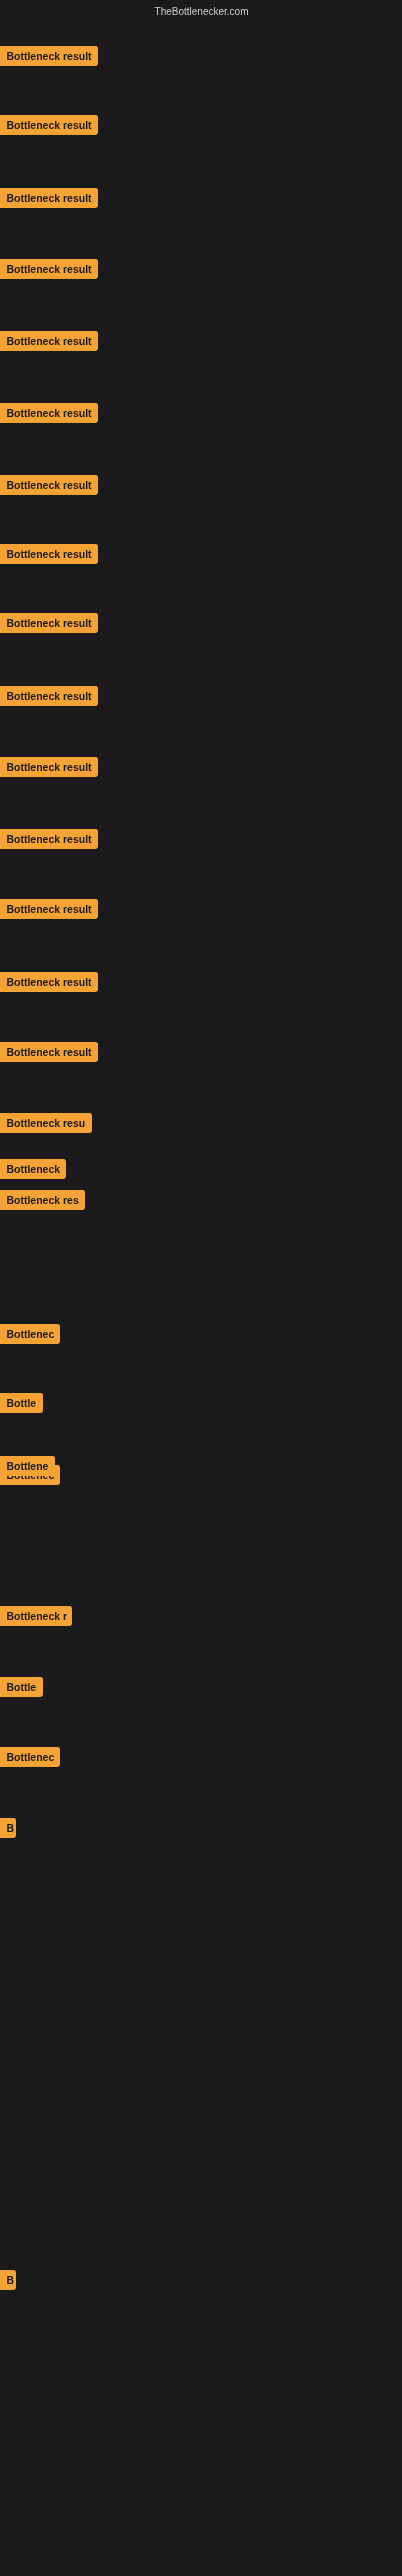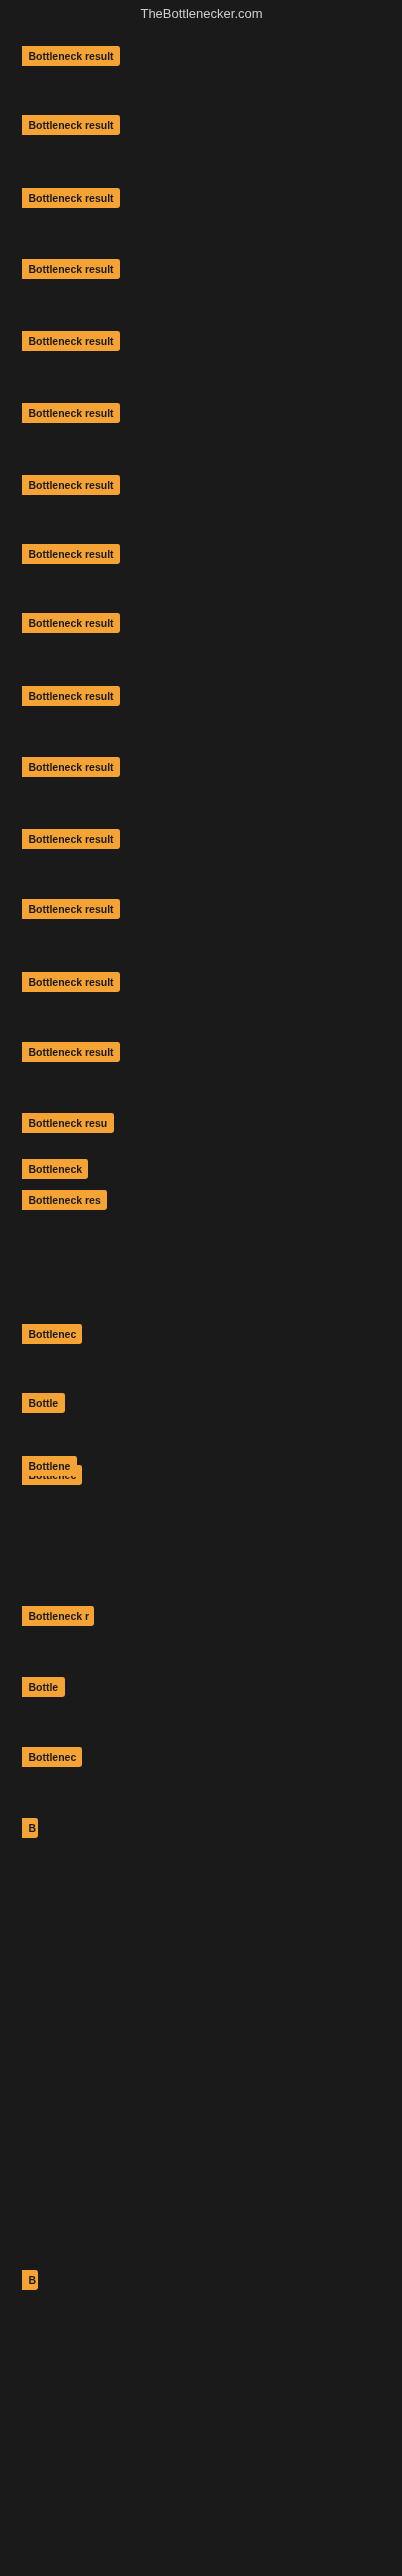--- a/index.html
+++ b/index.html
@@ -16,36 +16,35 @@
       position: relative;
       overflow-x: hidden;
     }
 
     .site-title {
       position: absolute;
       top: 6.4px;
       left: 50%;
       transform: translateX(-50%);
       color: #cccccc;
-      font-size: 13px;
+      font-size: 10px;
       white-space: nowrap;
     }
 
     .bottleneck-label {
       position: absolute;
       left: 0;
       background-color: #f5a335;
       color: #1a1a1a;
       font-size: 10.5px;
       font-weight: bold;
       padding: 4px 6.4px;
       border-radius: 0 2.4px 2.4px 0;
       white-space: nowrap;
       overflow: hidden;
-      margin-left: 22px;
     }
   </style>
 </head>
 <body>
 
 <span class="site-title">TheBottlenecker.com</span>
 
 <div class="bottleneck-label" style="top: 46px; max-width: 113px;">Bottleneck result</div>
 <div class="bottleneck-label" style="top: 115px; max-width: 113px;">Bottleneck result</div>
 <div class="bottleneck-label" style="top: 188px; max-width: 113px;">Bottleneck result</div>

